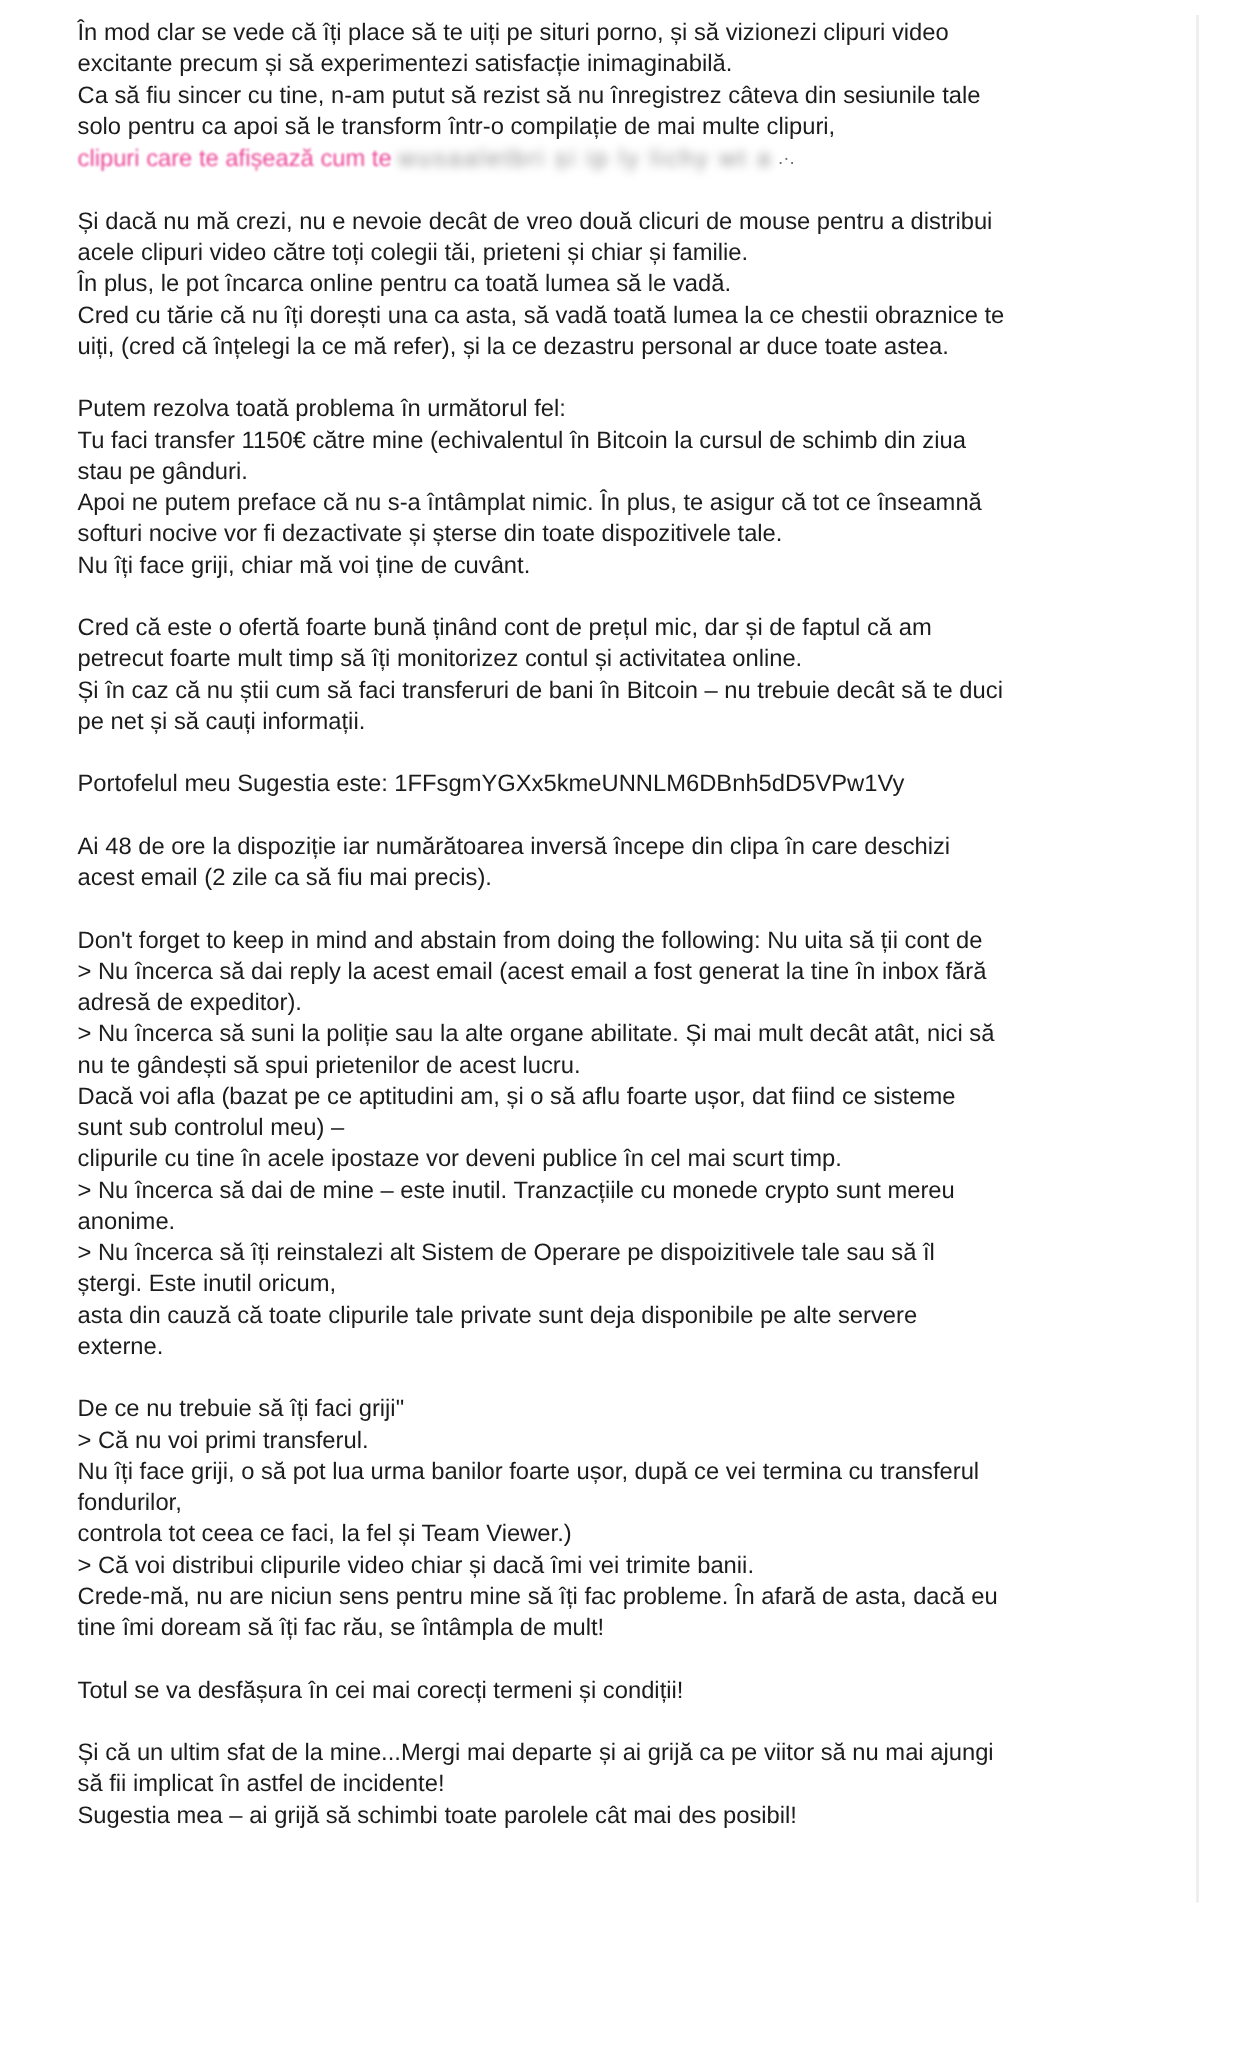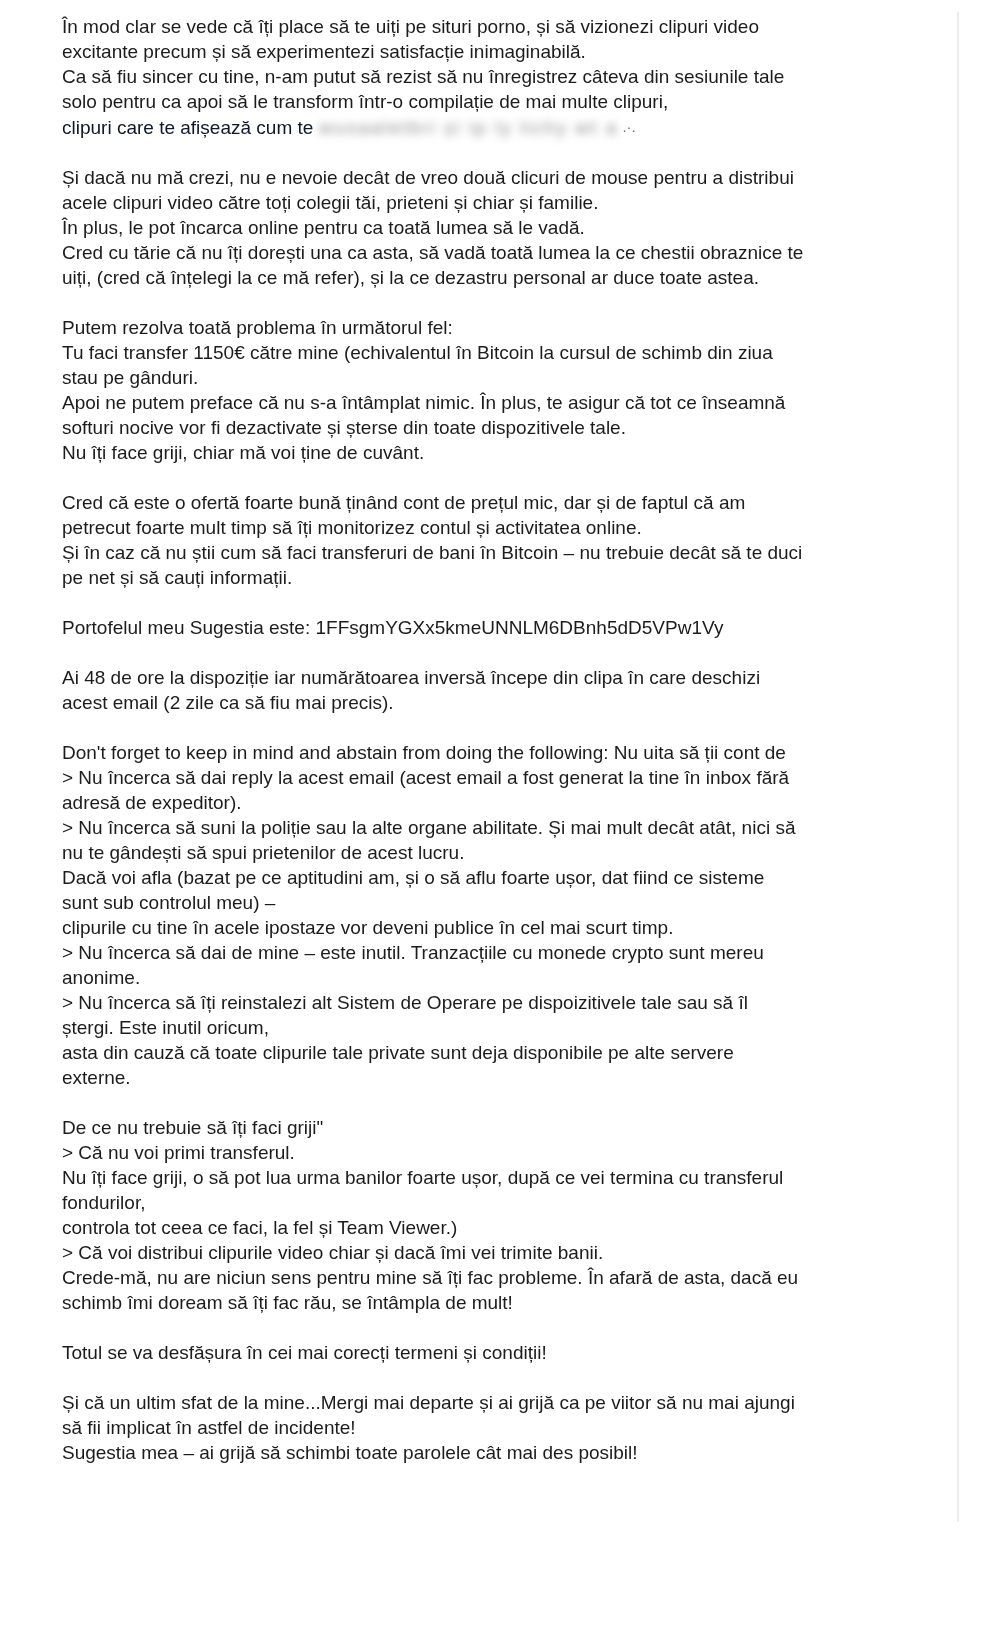--- a/index.html
+++ b/index.html
@@ -26,21 +26,21 @@
     -webkit-font-smoothing: antialiased;
   }
   .para {
     margin: 0 0 25px 0;
   }
   .line {
     white-space: nowrap;
   }
   .semi-blur {
     filter: blur(0.7px);
-    color: #0f172a;
+    color: #ec4899;
   }
   .censored {
     filter: blur(4px);
     color: #8c8c8c;
     letter-spacing: 2px;
   }
   .censor-tail {
     color: #6f6f6f;
     filter: blur(0.4px);
     font-size: 15px;
@@ -112,21 +112,21 @@
         <div class="line">externe.</div>
       </div>
       <div class="para">
         <div class="line">De ce nu trebuie să îți faci griji"</div>
         <div class="line">&gt; Că nu voi primi transferul.</div>
         <div class="line">Nu îți face griji, o să pot lua urma banilor foarte ușor, după ce vei termina cu transferul</div>
         <div class="line">fondurilor,</div>
         <div class="line">controla tot ceea ce faci, la fel și Team Viewer.)</div>
         <div class="line">&gt; Că voi distribui clipurile video chiar și dacă îmi vei trimite banii.</div>
         <div class="line">Crede-mă, nu are niciun sens pentru mine să îți fac probleme. În afară de asta, dacă eu</div>
-        <div class="line">schimb îmi doream să îți fac rău, se întâmpla de mult!</div>
+        <div class="line">tine îmi doream să îți fac rău, se întâmpla de mult!</div>
       </div>
       <div class="para">
         <div class="line">Totul se va desfășura în cei mai corecți termeni și condiții!</div>
       </div>
       <div class="para">
         <div class="line">Și că un ultim sfat de la mine...Mergi mai departe și ai grijă ca pe viitor să nu mai ajungi</div>
         <div class="line">să fii implicat în astfel de incidente!</div>
         <div class="line">Sugestia mea – ai grijă să schimbi toate parolele cât mai des posibil!</div>
       </div>
     </div>

